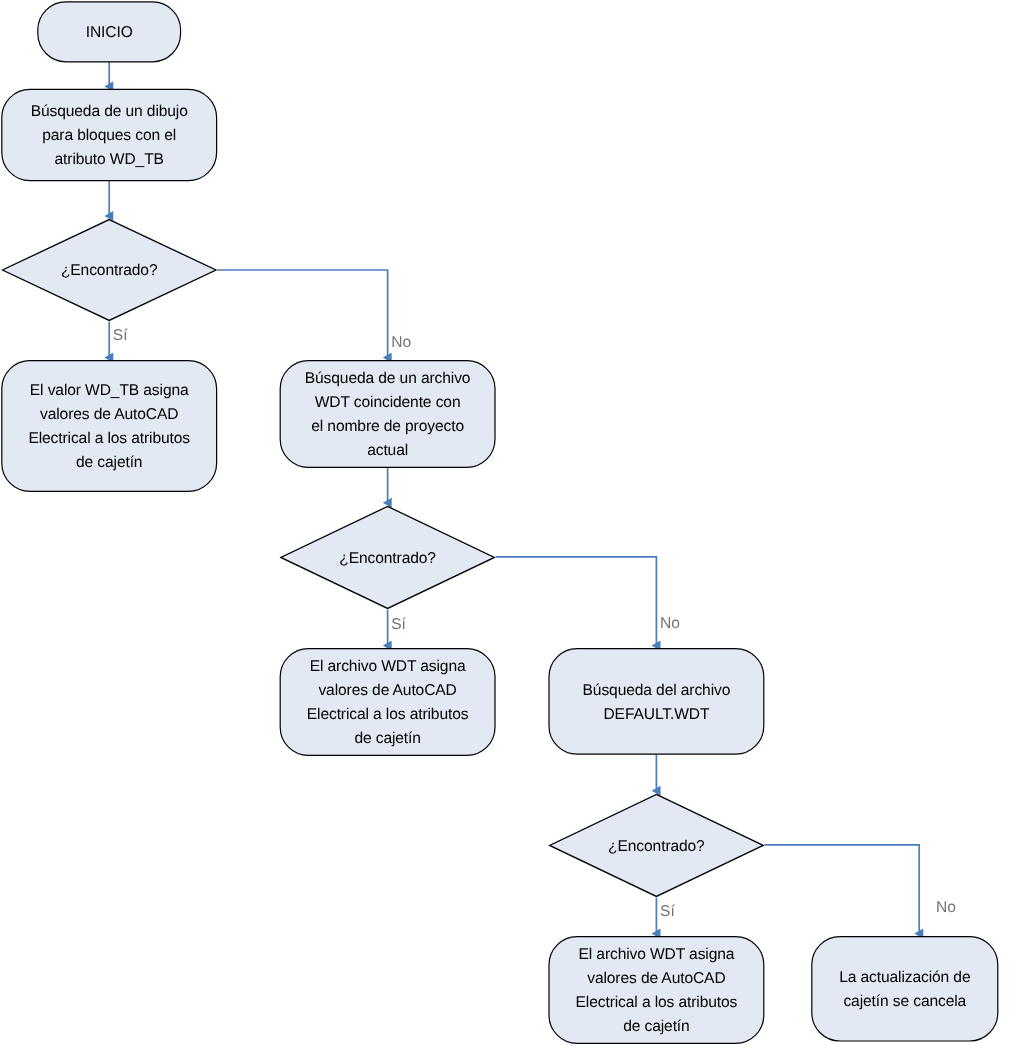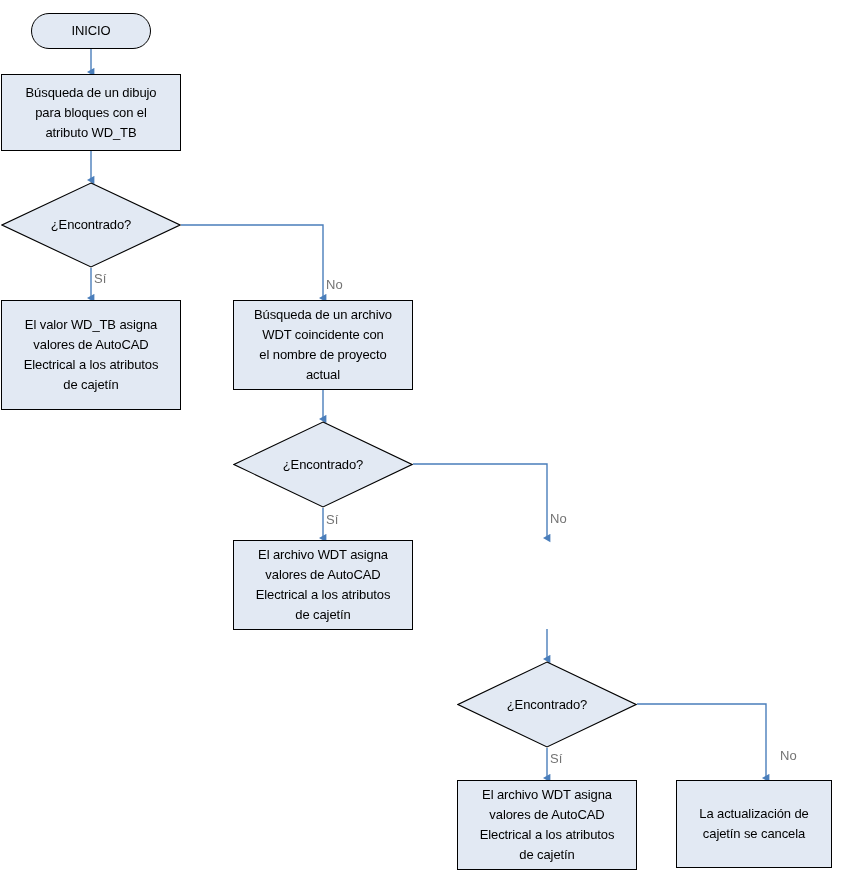--- a/index.html
+++ b/index.html
@@ -28,20 +28,21 @@
     position: absolute;
     box-sizing: border-box;
     display: flex;
     align-items: center;
     justify-content: center;
     text-align: center;
     color: #000000;
     font-size: 13px;
     line-height: 20px;
     letter-spacing: -0.1px;
+    border-radius: 24px;
   }
   .node .txt {
     display: block;
     width: 100%;
     white-space: pre-line;
     padding: 0 5px;
     box-sizing: border-box;
   }
   .proc {
     background: #e2e9f3;
@@ -103,21 +104,21 @@
       <path d="M413,464 L547,464 L547,538"></path>
 
       <path d="M547,629 L547,659"></path>
 
       <path d="M547,748 L547,778"></path>
 
       <path d="M637,704 L766,704 L766,778"></path>
     </g>
   </svg>
 
-  <div class="node term" style="left:31px; top:1px; width:120px; height:36px;margin-top:12px;">
+  <div class="node term" style="left:31px; top:1px; width:120px; height:51px;">
     <span class="txt">INICIO</span>
   </div>
 
   <div class="node proc" style="left:1px; top:74px; width:180px; height:77px;">
     <span class="txt">Búsqueda de un dibujo
 para bloques con el
 atributo WD_TB</span>
   </div>
 
   <div class="node dec" style="left:1px; top:182px; width:180px; height:86px;">
@@ -148,20 +149,24 @@
     <span class="txt">¿Encontrado?</span>
   </div>
 
   <div class="node proc" style="left:233px; top:540px; width:180px; height:90px;">
     <span class="txt">El archivo WDT asigna
 valores de AutoCAD
 Electrical a los atributos
 de cajetín</span>
   </div>
 
+  <div class="node proc" style="left:457px; top:540px; width:180px; height:89px;">
+    <span class="txt">Búsqueda del archivo
+DEFAULT.WDT</span>
+  </div>
 
   <div class="node dec" style="left:457px; top:661px; width:180px; height:87px;">
     <svg class="diashape" viewBox="0 0 180 87" preserveAspectRatio="none">
       <polygon points="90,1 179,43.5 90,86 1,43.5" fill="#e2e9f3" stroke="#000000" stroke-width="1.1"></polygon>
     </svg>
     <span class="txt">¿Encontrado?</span>
   </div>
 
   <div class="node proc" style="left:457px; top:780px; width:180px; height:90px;">
     <span class="txt">El archivo WDT asigna

